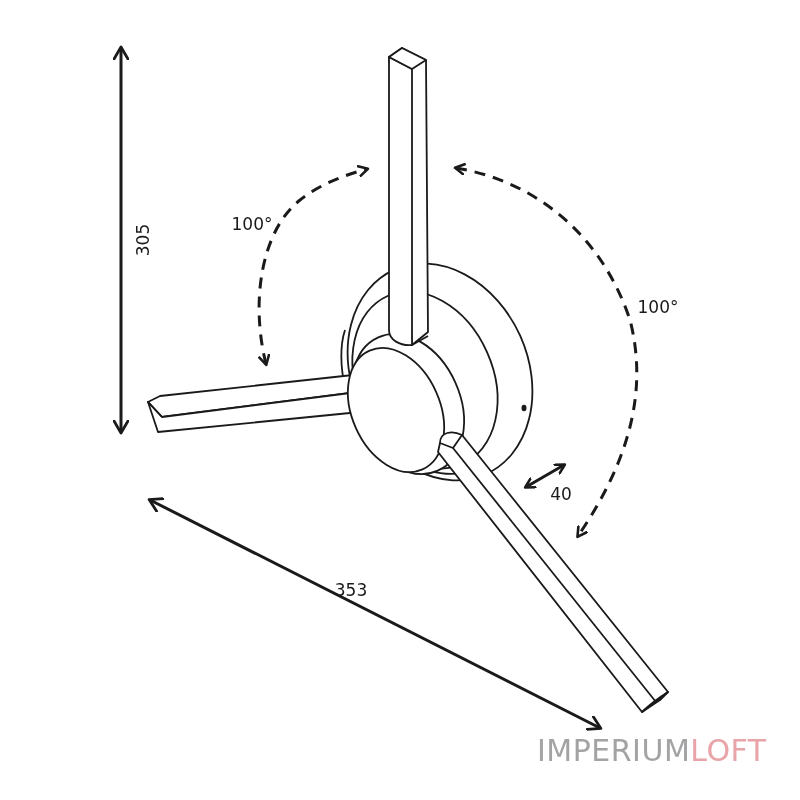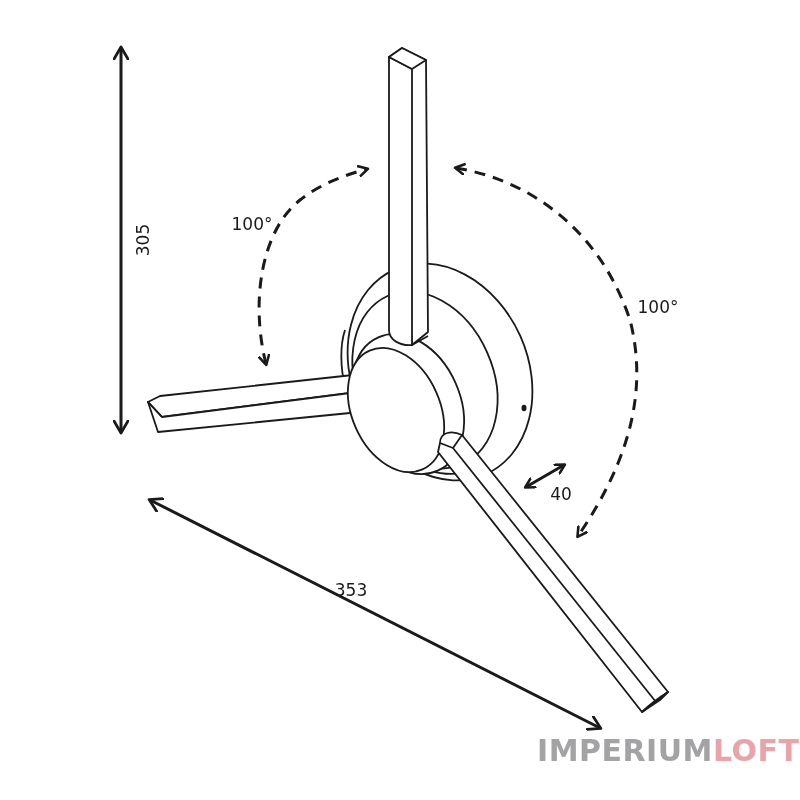--- a/index.html
+++ b/index.html
@@ -25,21 +25,21 @@
       font-family: "DejaVu Sans", sans-serif;
       font-size: 17px;
       fill: #1a1a1a;
     }
     .logo {
       position: absolute;
       left: 537px;
       top: 736px;
       font-family: "DejaVu Sans", sans-serif;
       font-size: 30px;
-      font-weight: 700;
+      font-weight: 400;
       letter-spacing: 0.5px;
       white-space: nowrap;
       line-height: 1;
     }
     .logo .part-a { color: #a3a3a5; }
     .logo .part-b { color: #e8a4a8; }
   </style>
 </head>
 <body>
 

